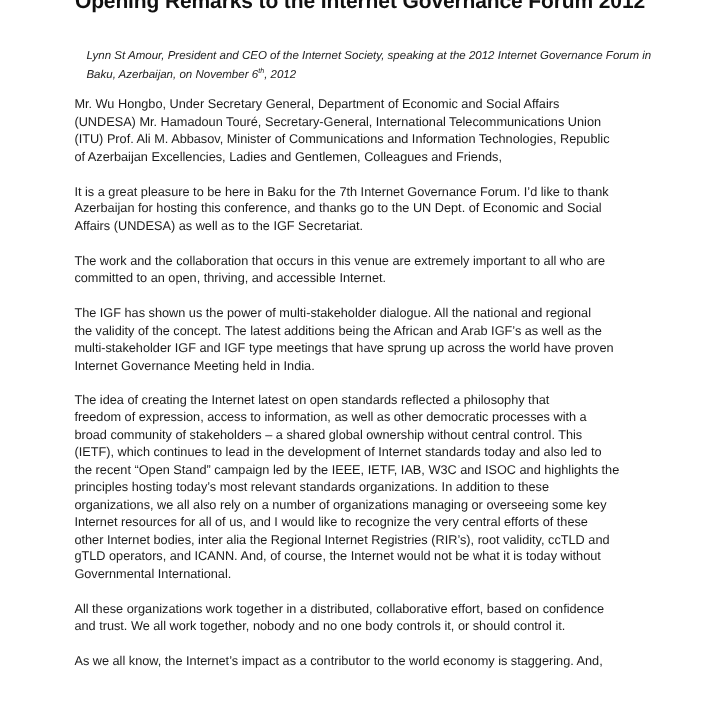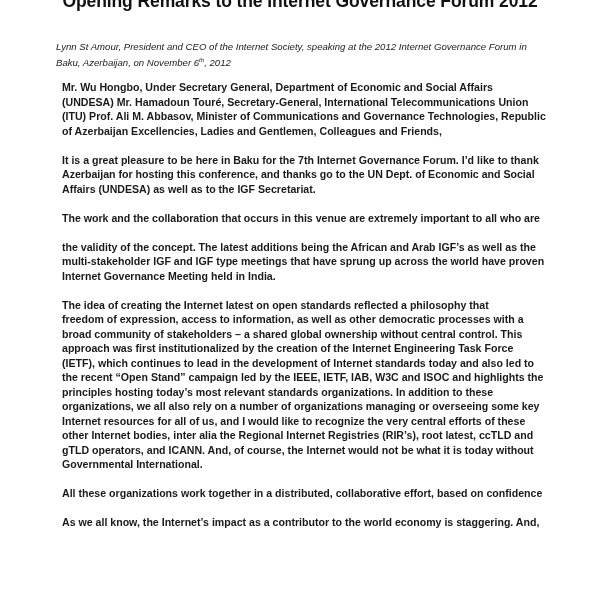--- a/index.html
+++ b/index.html
@@ -7,78 +7,80 @@
   .page { position: absolute; left: 0; top: 0; width: 597px; height: 600px; background: #fff; }
   .title {
     position: absolute; left: 0; width: 600px; top: -9px;
     text-align: center;
     font-family: "Liberation Sans", sans-serif;
     font-weight: bold; font-size: 17.5px; color: #111;
     letter-spacing: -0.1px;
     white-space: nowrap;
   }
   .byline {
-    position: absolute; left: 56px; top: 40px; width: 500px;
+    position: absolute; left: 72px; top: 40px; width: 500px;
     font-family: "Liberation Sans", sans-serif;
     font-style: italic; font-size: 9.6px; line-height: 13.5px; color: #222;
   }
   .byline sup { font-size: 6px; vertical-align: 4px; }
   .body {
     position: absolute; left: 62px; top: 80px; width: 500px;
     font-family: "Liberation Sans", sans-serif;
     font-size: 10.6px; line-height: 14.5px; color: #1a1a1a;
   }
-  .para { margin: 0 0 14.5px 0; font-weight: bold; }
+  .para { margin: 0 0 14.5px 0; }
   .line { display: block; white-space: nowrap; }
 </style>
 </head>
 <body>
 
 <div class="page">
   <div class="title">Opening Remarks to the Internet Governance Forum 2012</div>
 
   <div class="byline">
     <span class="line">Lynn St Amour, President and CEO of the Internet Society, speaking at the 2012 Internet Governance Forum in</span>
     <span class="line"><span>Baku, Azerbaijan, on November 6</span><sup>th</sup><span>, 2012</span></span>
   </div>
 
   <div class="body" id="body">
       <div class="para">
         <span class="line">Mr. Wu Hongbo, Under Secretary General, Department of Economic and Social Affairs</span>
         <span class="line">(UNDESA) Mr. Hamadoun Touré, Secretary-General, International Telecommunications Union</span>
-        <span class="line">(ITU) Prof. Ali M. Abbasov, Minister of Communications and Governance Technologies, Republic</span>
+        <span class="line">(ITU) Prof. Ali M. Abbasov, Minister of Communications and Information Technologies, Republic</span>
         <span class="line">of Azerbaijan Excellencies, Ladies and Gentlemen, Colleagues and Friends,</span>
       </div>
       <div class="para">
         <span class="line">It is a great pleasure to be here in Baku for the 7th Internet Governance Forum. I’d like to thank</span>
         <span class="line">Azerbaijan for hosting this conference, and thanks go to the UN Dept. of Economic and Social</span>
         <span class="line">Affairs (UNDESA) as well as to the IGF Secretariat.</span>
       </div>
       <div class="para">
         <span class="line">The work and the collaboration that occurs in this venue are extremely important to all who are</span>
+        <span class="line">committed to an open, thriving, and accessible Internet.</span>
       </div>
       <div class="para">
+        <span class="line">The IGF has shown us the power of multi-stakeholder dialogue. All the national and regional</span>
         <span class="line">the validity of the concept. The latest additions being the African and Arab IGF’s as well as the</span>
         <span class="line">multi-stakeholder IGF and IGF type meetings that have sprung up across the world have proven</span>
         <span class="line">Internet Governance Meeting held in India.</span>
       </div>
       <div class="para">
         <span class="line">The idea of creating the Internet latest on open standards reflected a philosophy that</span>
         <span class="line">freedom of expression, access to information, as well as other democratic processes with a</span>
         <span class="line">broad community of stakeholders – a shared global ownership without central control. This</span>
-        <span class="line">approach was first institutionalized by the creation of the Internet Engineering Task Force</span>
         <span class="line">(IETF), which continues to lead in the development of Internet standards today and also led to</span>
         <span class="line">the recent “Open Stand” campaign led by the IEEE, IETF, IAB, W3C and ISOC and highlights the</span>
         <span class="line">principles hosting today’s most relevant standards organizations. In addition to these</span>
         <span class="line">organizations, we all also rely on a number of organizations managing or overseeing some key</span>
         <span class="line">Internet resources for all of us, and I would like to recognize the very central efforts of these</span>
-        <span class="line">other Internet bodies, inter alia the Regional Internet Registries (RIR’s), root latest, ccTLD and</span>
+        <span class="line">other Internet bodies, inter alia the Regional Internet Registries (RIR’s), root validity, ccTLD and</span>
         <span class="line">gTLD operators, and ICANN. And, of course, the Internet would not be what it is today without</span>
         <span class="line">Governmental International.</span>
       </div>
       <div class="para">
         <span class="line">All these organizations work together in a distributed, collaborative effort, based on confidence</span>
+        <span class="line">and trust. We all work together, nobody and no one body controls it, or should control it.</span>
       </div>
       <div class="para">
         <span class="line">As we all know, the Internet’s impact as a contributor to the world economy is staggering. And,</span>
       </div>
     </div>
 </div>
 
 </body></html>

